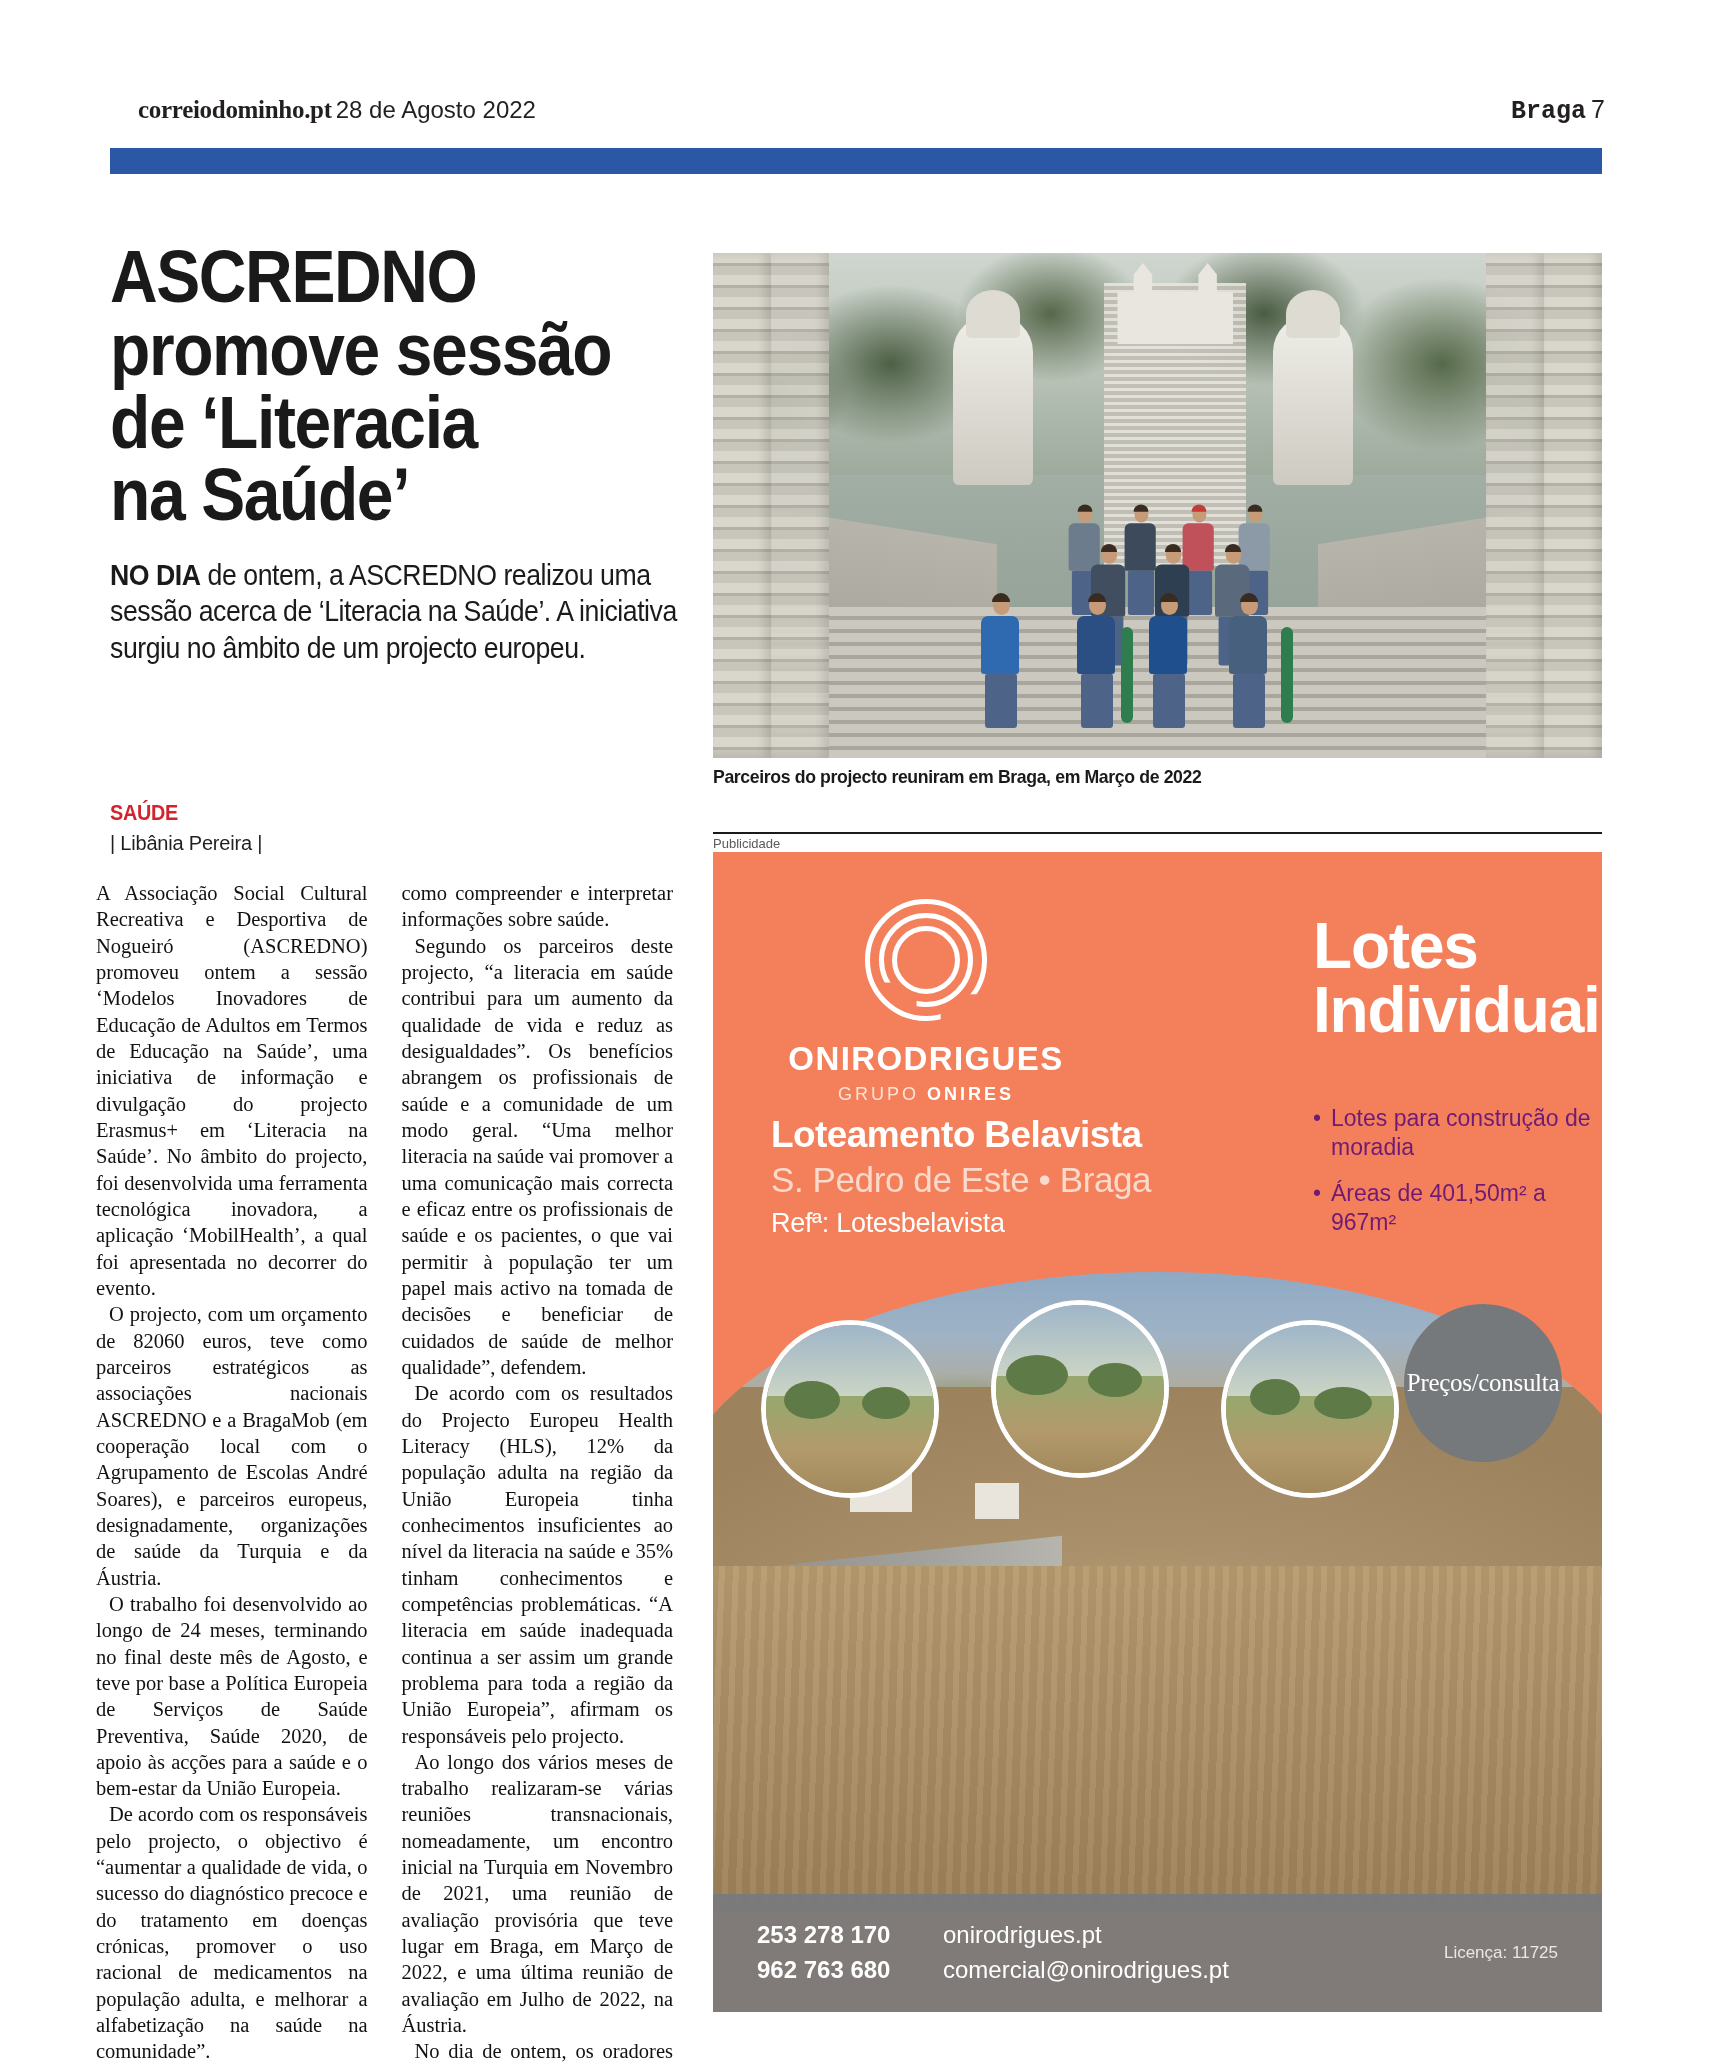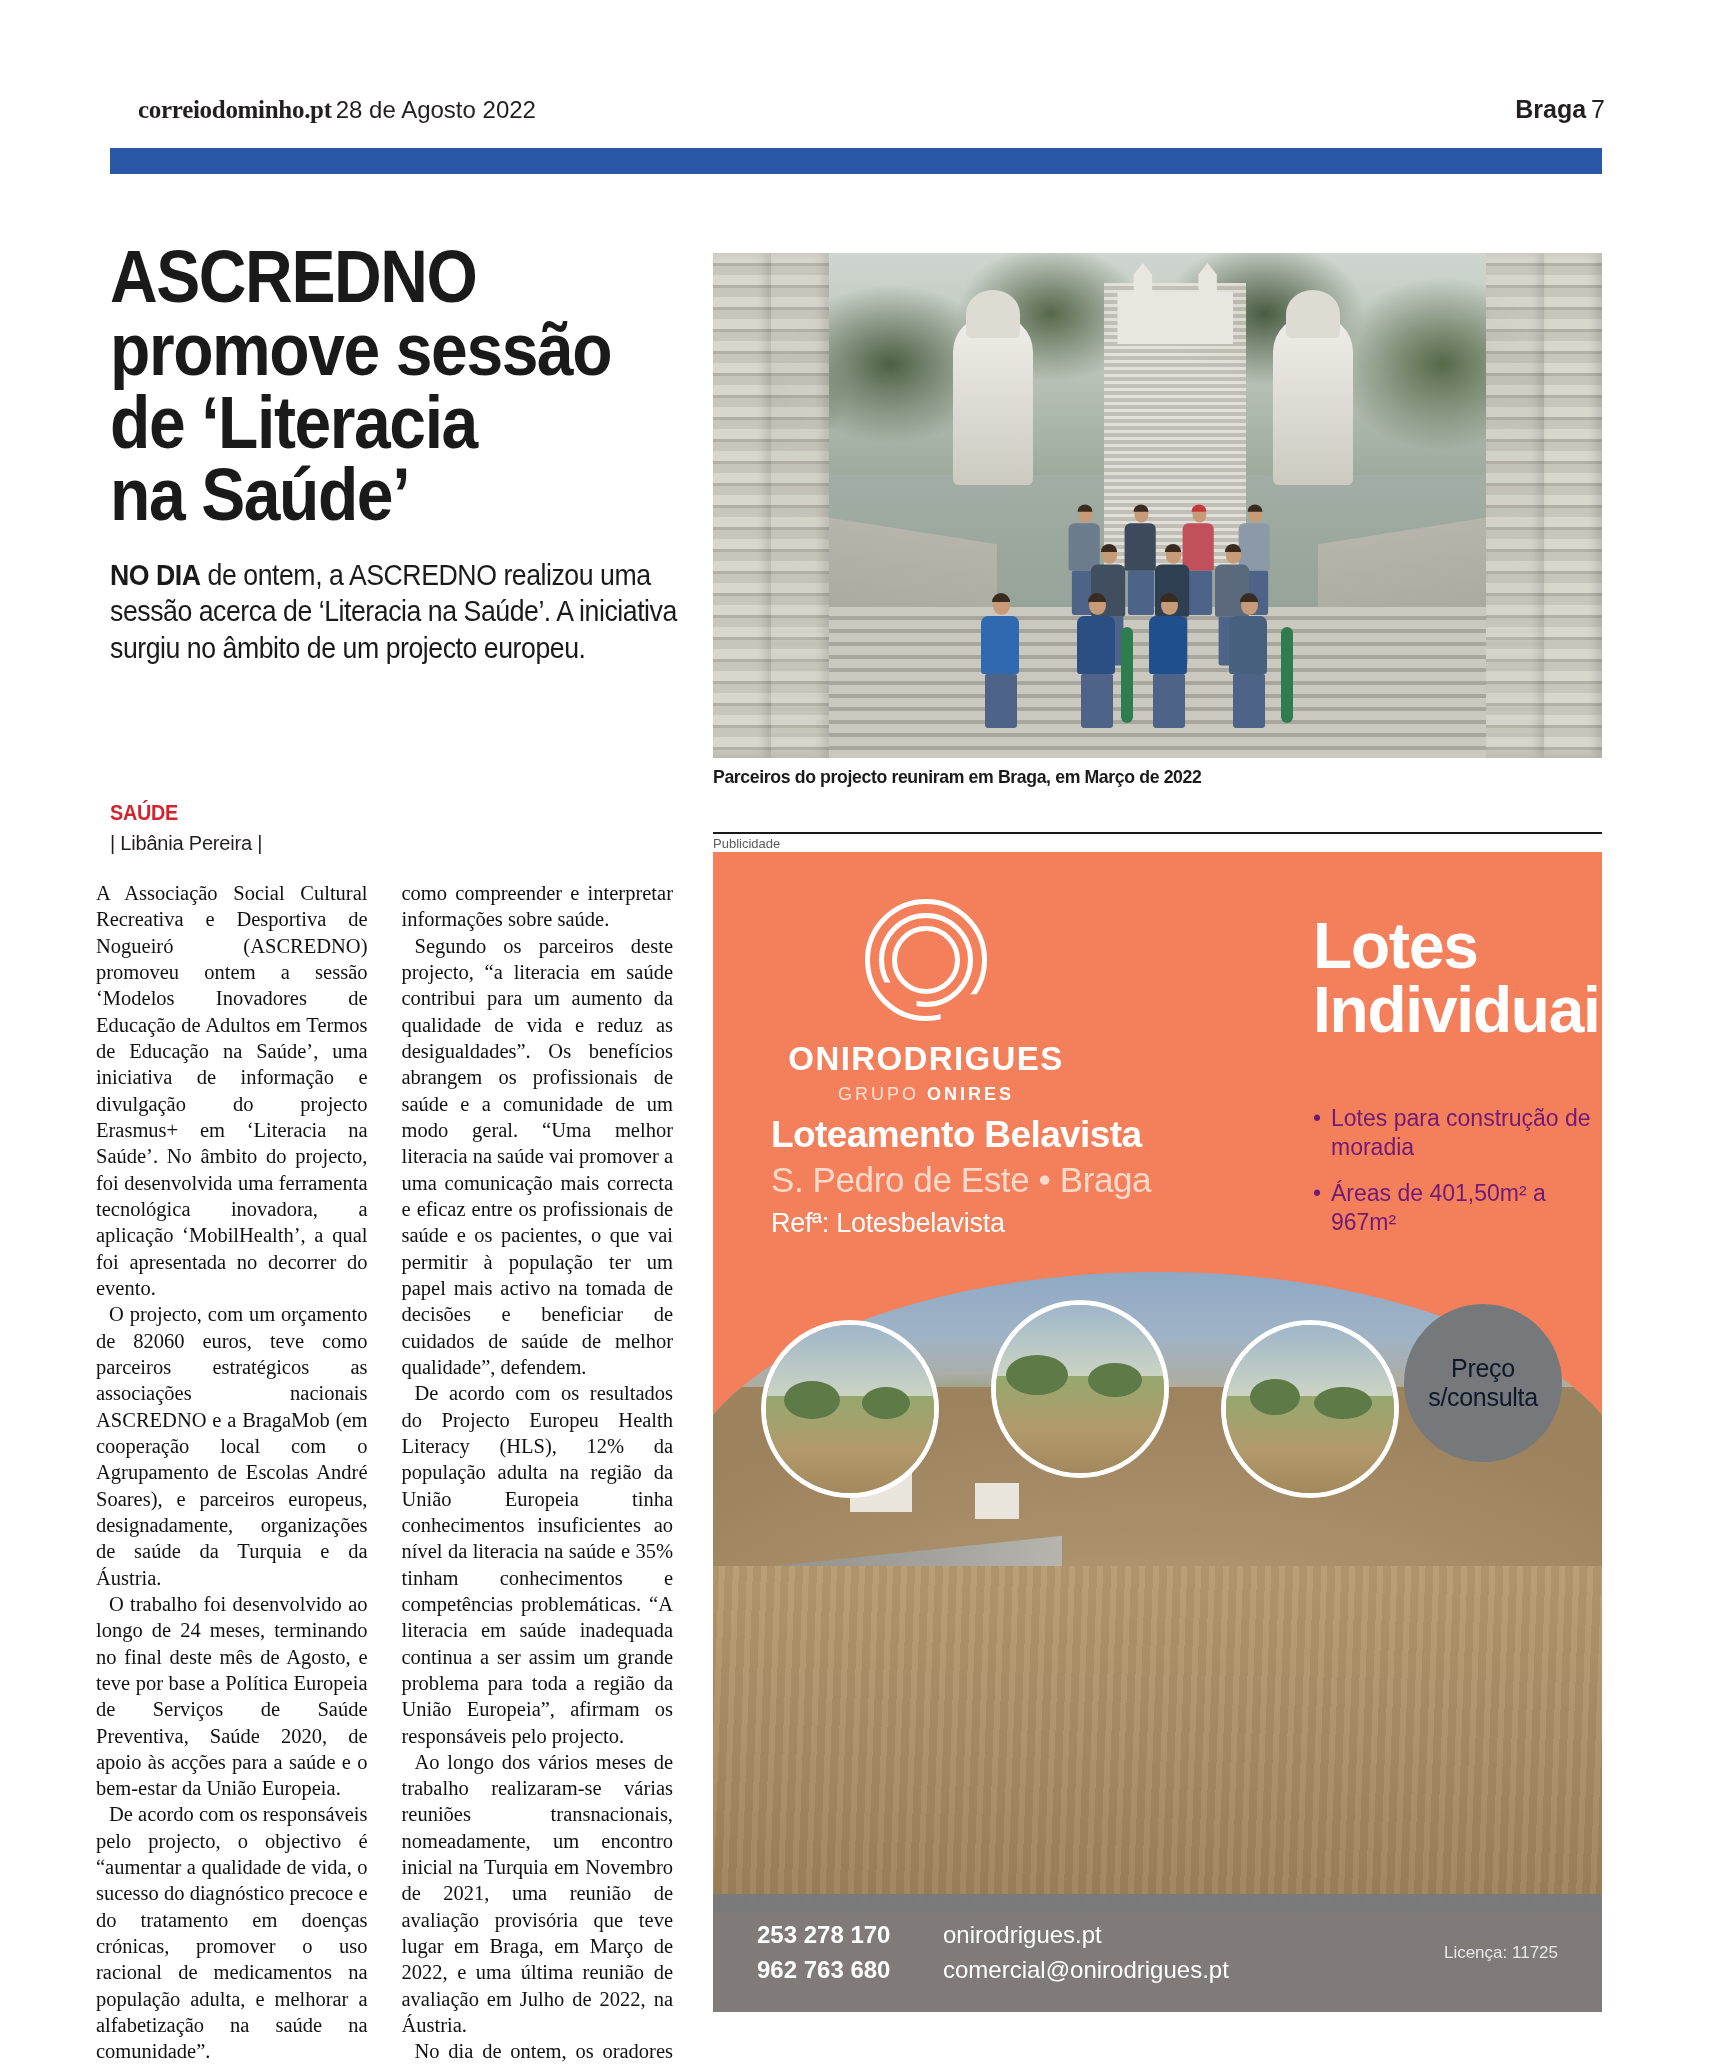--- a/index.html
+++ b/index.html
@@ -42,21 +42,21 @@
     font-weight: normal;
     font-size: 24px;
     margin-left: 4px;
   }
   .section-marker {
     font-size: 25px;
     color: #231f20;
     white-space: nowrap;
   }
   .section-marker .sec {
-    font-family: Liberation Sans, sans-serif;
+    font-family: Liberation Mono, monospace;
     font-weight: bold;
   }
   .section-marker .pageno {
     font-family: "Liberation Sans", sans-serif;
     font-weight: normal;
     margin-left: 5px;
   }
 
   
   #blue-bar {
@@ -417,24 +417,24 @@
     background: linear-gradient(#9fb6c9, #cfd7c4); }
   .ad-circle .bot { position: absolute; left:0; bottom:0; width:100%; height:58%;
     background: linear-gradient(#96a86e 0%, #b29a6b 55%, #a38a5e 100%); }
   .ad-circle .bush { position:absolute; border-radius:50%; background:#5e7a46; }
 
   
   #ad-price {
     position: absolute; right: 40px; top: 452px;
     width: 158px; height: 158px; border-radius: 50%;
     background: #75797b;
-    color: #0f172a;
-    display: flex; flex-direction: column;
+    color: #ffffff;
+    display: flex; flex-direction: row;
     align-items: center; justify-content: center;
-    font-family: Liberation Sans, sans-serif;
+    font-family: Liberation Serif, serif;
     font-size: 25px; line-height: 1.18; letter-spacing: -0.3px;
   }
 
   
   #ad-footer {
     position: absolute; left: 0; bottom: 0; width: 100%; height: 118px;
     background: rgba(118,122,124,.93);
     display: flex; align-items: center; justify-content: space-between;
     padding: 0 44px; box-sizing: border-box;
   }

